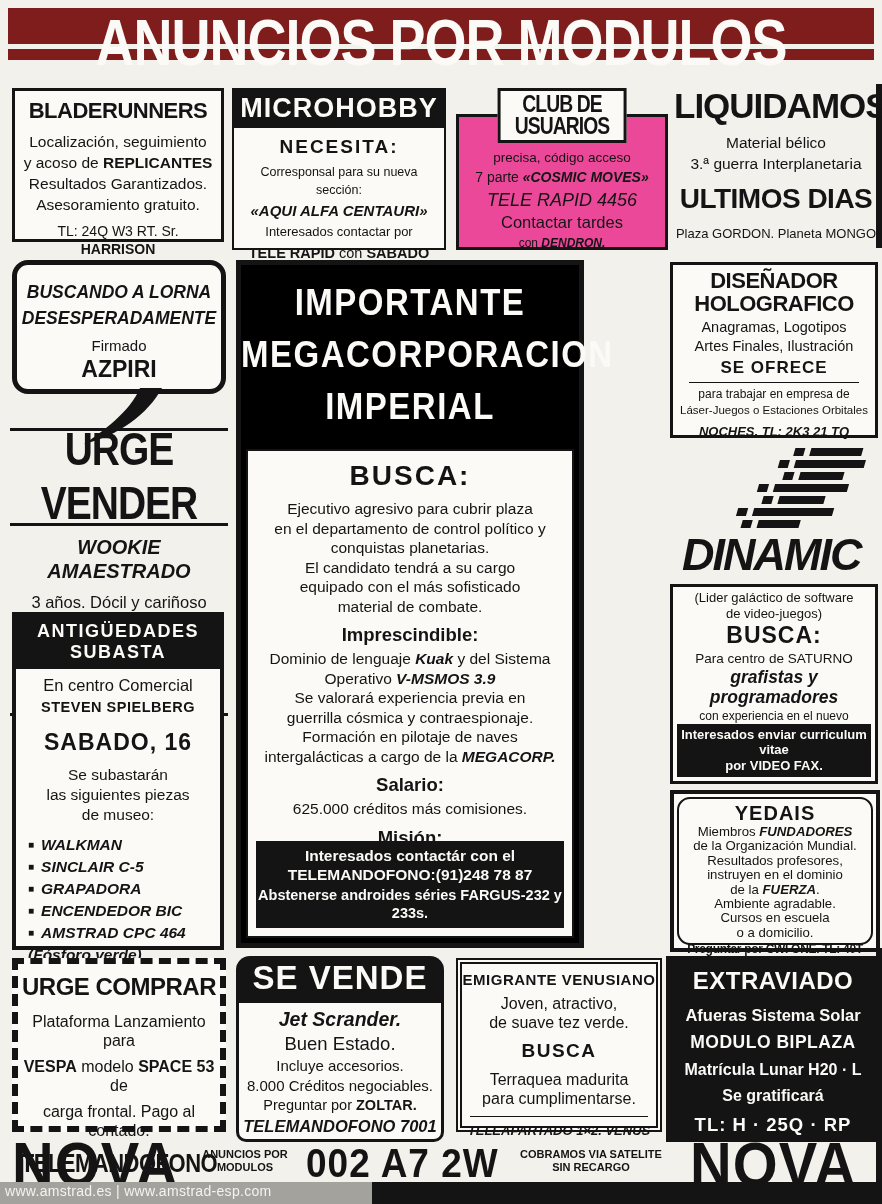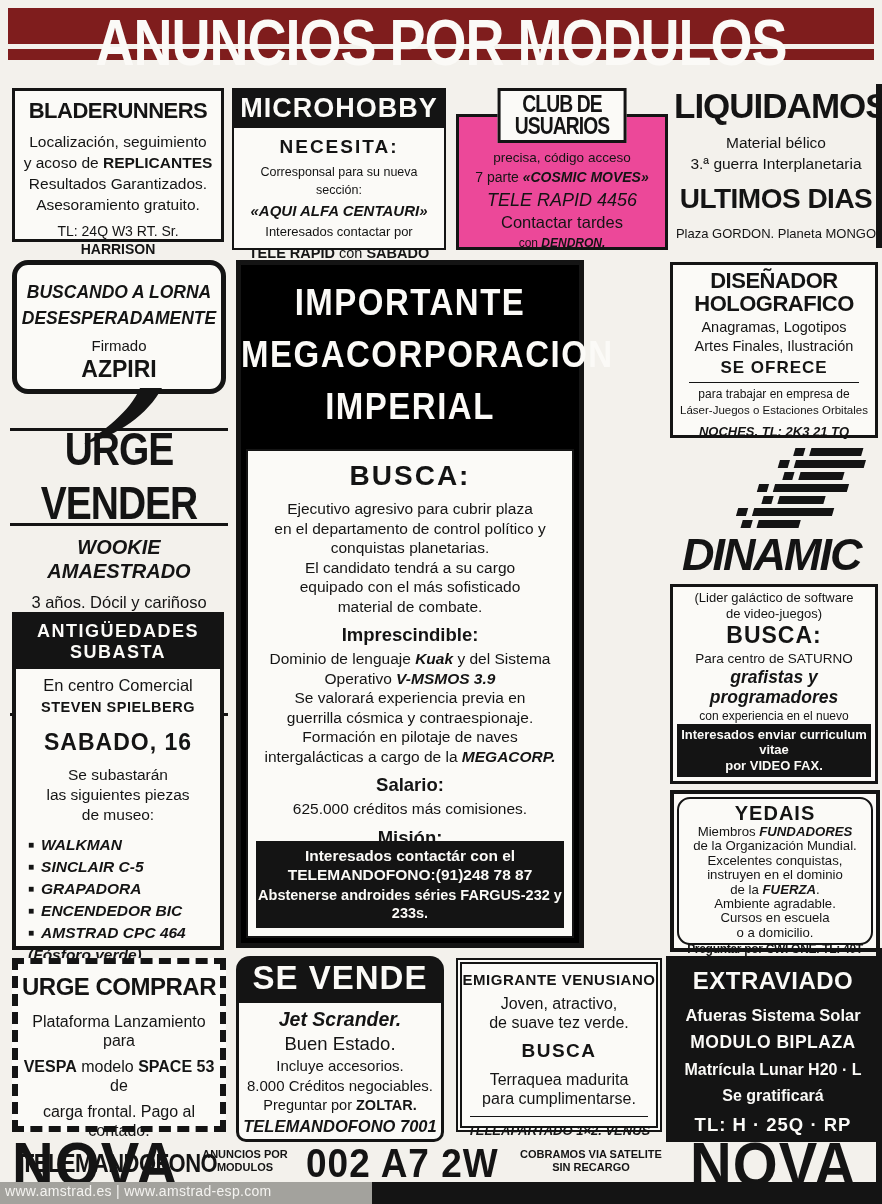--- a/index.html
+++ b/index.html
@@ -381,21 +381,21 @@
     </div>
   </div>
 
   <div class="abs ctr yedais">
     <div class="inner">
       <div class="b t">YEDAIS</div>
       <div class="l">
         <span>Miembros </span><span class="bi">FUNDADORES</span>
       </div>
       <div class="l">de la Organización Mundial.</div>
-      <div class="l">Excelentes conquistas,</div>
+      <div class="l">Resultados profesores,</div>
       <div class="l">instruyen en el dominio</div>
       <div class="l">
         <span>de la </span><span class="bi">FUERZA</span><span>.</span>
       </div>
       <div class="l">Ambiente agradable.</div>
       <div class="l">Cursos en escuela</div>
       <div class="l">o a domicilio.</div>
       <div class="b tel">Preguntar por CWI ONE. TL: 40T LD 00</div>
     </div>
   </div>

